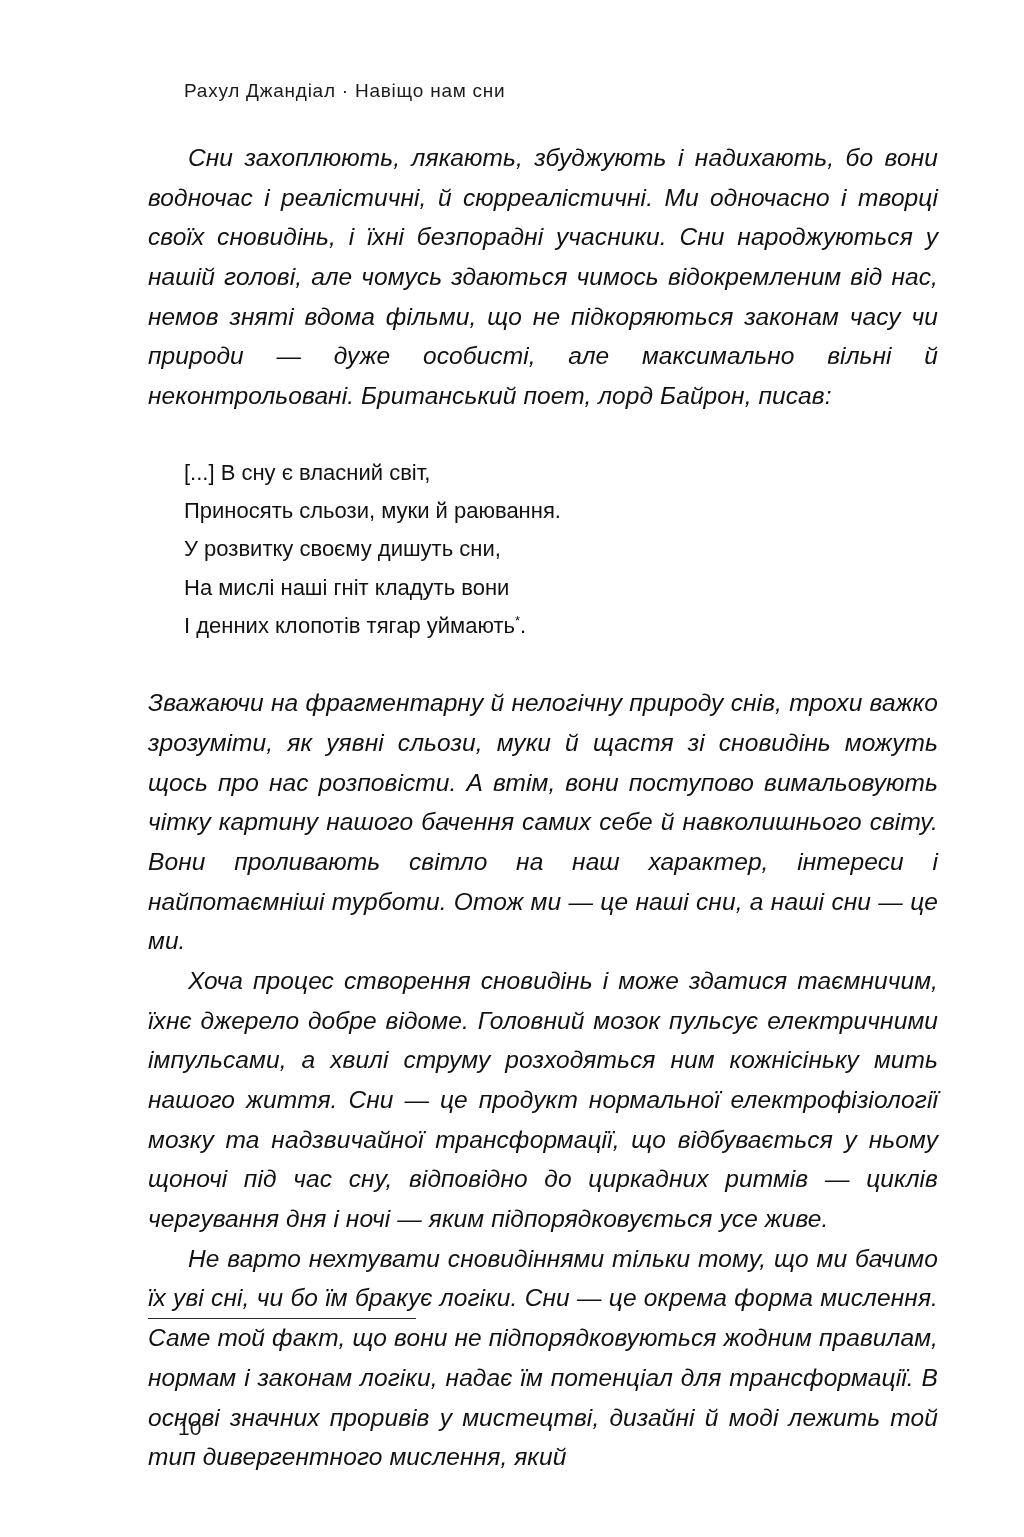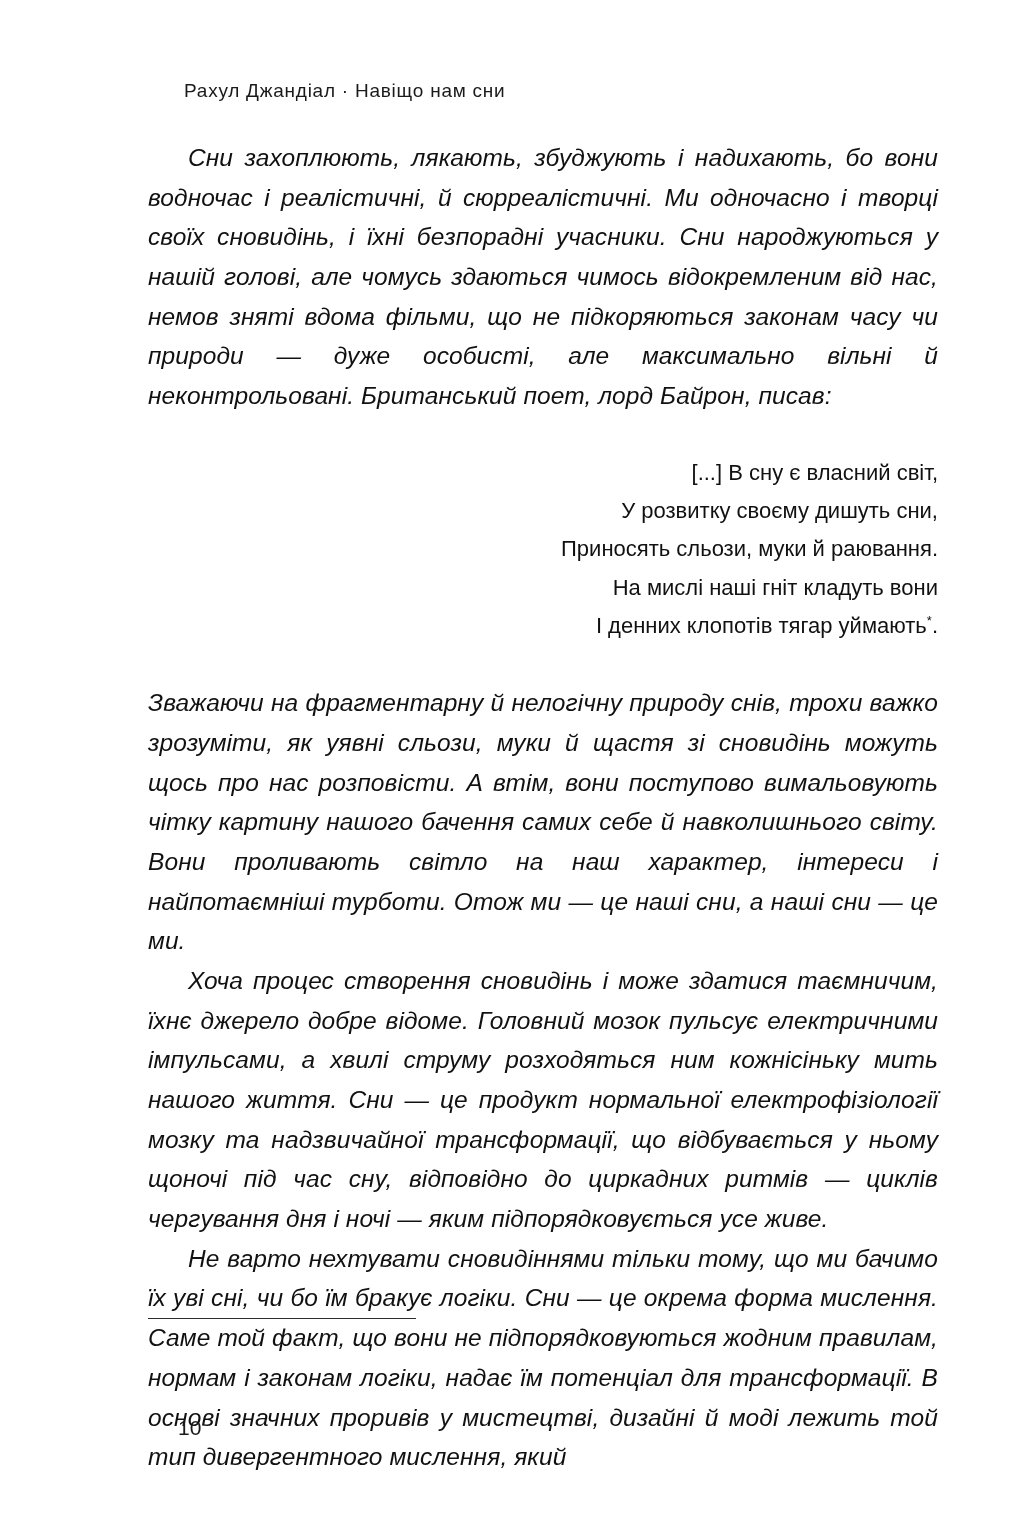--- a/index.html
+++ b/index.html
@@ -53,21 +53,20 @@
 
   p.indent {
     text-indent: 40px;
   }
 
   .verse {
     margin: 38px 0 38px 36px;
     font-size: 22px;
     line-height: 1.74;
     color: #111111;
-    text-align: right;
   }
   .verse-line {
     white-space: nowrap;
   }
   .verse sup {
     font-size: 13px;
     vertical-align: super;
   }
 
   .footnote-area {
@@ -110,22 +109,22 @@
 <div class="page">
 
   <div class="content">
 
     <div class="running-head">Рахул Джандіал · Навіщо нам сни</div>
 
     <p class="body-par indent">Сни захоплюють, лякають, збуджують і надихають, бо вони водночас і реалістичні, й сюрреалістичні. Ми одночасно і творці своїх сновидінь, і їхні безпорадні учасники. Сни народжуються у нашій голові, але чомусь здаються чимось відокремленим від нас, немов зняті вдома фільми, що не підкоряються законам часу чи природи — дуже особисті, але максимально вільні й неконтрольовані. Британський поет, лорд Байрон, писав:</p>
 
     <div class="verse">
       <div class="verse-line">[...] В сну є власний світ,</div>
+      <div class="verse-line">Приносять сльози, муки й раювання.</div>
       <div class="verse-line">У розвитку своєму дишуть сни,</div>
-      <div class="verse-line">Приносять сльози, муки й раювання.</div>
       <div class="verse-line">На мислі наші гніт кладуть вони</div>
       <div class="verse-line"><span>І денних клопотів тягар уймають</span><sup>*</sup>.</div>
     </div>
 
     <p class="body-par">Зважаючи на фрагментарну й нелогічну природу снів, трохи важко зрозуміти, як уявні сльози, муки й щастя зі сновидінь можуть щось про нас розповісти. А втім, вони поступово вимальовують чітку картину нашого бачення самих себе й навколишнього світу. Вони проливають світло на наш характер, інтереси і найпотаємніші турботи. Отож ми — це наші сни, а наші сни — це ми.</p>
     <p class="body-par indent">Хоча процес створення сновидінь і може здатися таємничим, їхнє джерело добре відоме. Головний мозок пульсує електричними імпульсами, а хвилі струму розходяться ним кожнісіньку мить нашого життя. Сни — це продукт нормальної електрофізіології мозку та надзвичайної трансформації, що відбувається у ньому щоночі під час сну, відповідно до циркадних ритмів — циклів чергування дня і ночі — яким підпорядковується усе живе.</p>
     <p class="body-par indent">Не варто нехтувати сновидіннями тільки тому, що ми бачимо їх уві сні, чи бо їм бракує логіки. Сни — це окрема форма мислення. Саме той факт, що вони не підпорядковуються жодним правилам, нормам і законам логіки, надає їм потенціал для трансформації. В основі значних проривів у мистецтві, дизайні й моді лежить той тип дивергентного мислення, який</p>
 
   </div>
 

